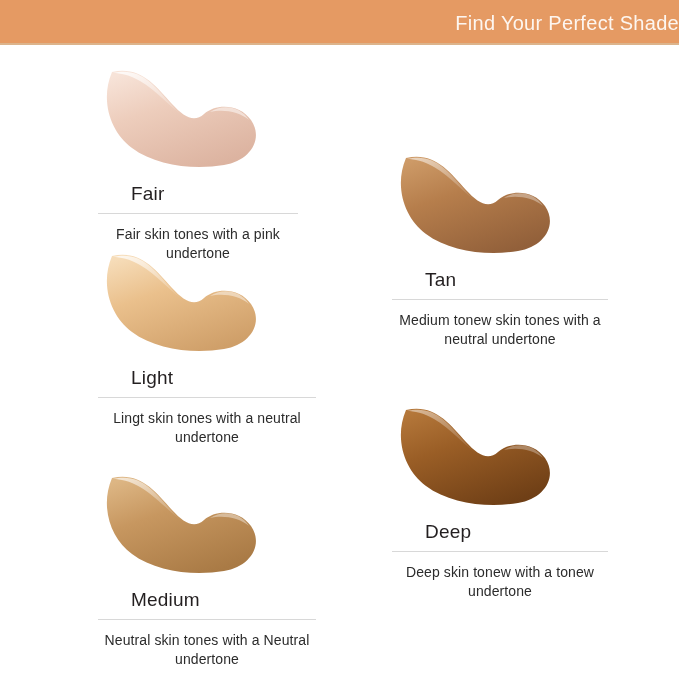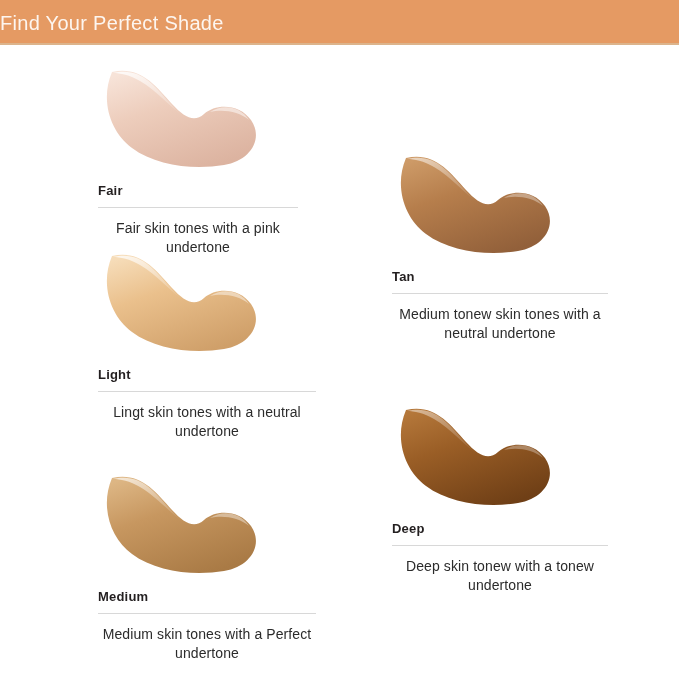--- a/index.html
+++ b/index.html
@@ -19,21 +19,21 @@
   
   .header-bar {
     position: absolute;
     left: 0;
     top: 0;
     width: 679px;
     height: 45px;
     background: #e59a63;
     display: flex;
     align-items: center;
-    justify-content: flex-start;
+    justify-content: flex-end;
   }
   .header-bar::after {
     content: "";
     position: absolute;
     left: 0; bottom: 0;
     width: 100%;
     height: 2px;
     background: #dcb48c;
   }
   .header-title {
@@ -54,25 +54,26 @@
     width: 168px;
     height: 112px;
   }
   .swatch-svg {
     display: block;
     width: 168px;
     height: 112px;
   }
 
   .shade-name {
-    font-size: 13px;
+    font-size: 19px;
     color: #231f20;
     line-height: 1;
-    font-weight: 700;
+    font-weight: 400;
     letter-spacing: 0.2px;
+    margin-left: 33px;
   }
 
   .shade-divider {
     height: 1px;
     background: #d8d8d8;
     border: 0;
   }
 
   .shade-desc {
     font-size: 14px;
@@ -166,21 +167,21 @@
           <stop offset="100%" stop-color="#ffffff" stop-opacity="0"></stop>
         </linearGradient>
       </defs>
       <path d="M14,10 C42,4 56,22 74,42 C86,55 96,61 106,52 C118,41 142,42 153,58 C166,77 152,99 126,103 C96,108 58,104 34,86 C12,70 2,38 14,10 Z" fill="url(#gMedium)"></path>
       <path d="M15,11 C42,5 55,22 72,41 C78,48 83,53 88,56 C74,47 58,28 42,19 C32,13 22,11 15,11 Z" fill="url(#hMedium)"></path>
       <path d="M112,50 C124,42 142,44 151,58 C141,49 124,47 112,50 Z" fill="#ffffff" opacity="0.4"></path>
     </svg>
   </div>
   <div class="shade-name">Medium</div>
   <hr class="shade-divider">
-  <div class="shade-desc">Medium skin tones with a Perfect undertone</div>
+  <div class="shade-desc">Neutral skin tones with a Neutral undertone</div>
 </div>
 
 <div class="shade-card" id="card-tan">
   <div class="swatch-wrap">
     <svg class="swatch-svg" viewBox="0 0 168 112" xmlns="http://www.w3.org/2000/svg">
       <defs>
         <linearGradient id="gTan" x1="0.15" y1="0" x2="0.7" y2="1">
           <stop offset="0%" stop-color="#cd9a67"></stop>
           <stop offset="38%" stop-color="#b67e4c"></stop>
           <stop offset="100%" stop-color="#92603a"></stop>

